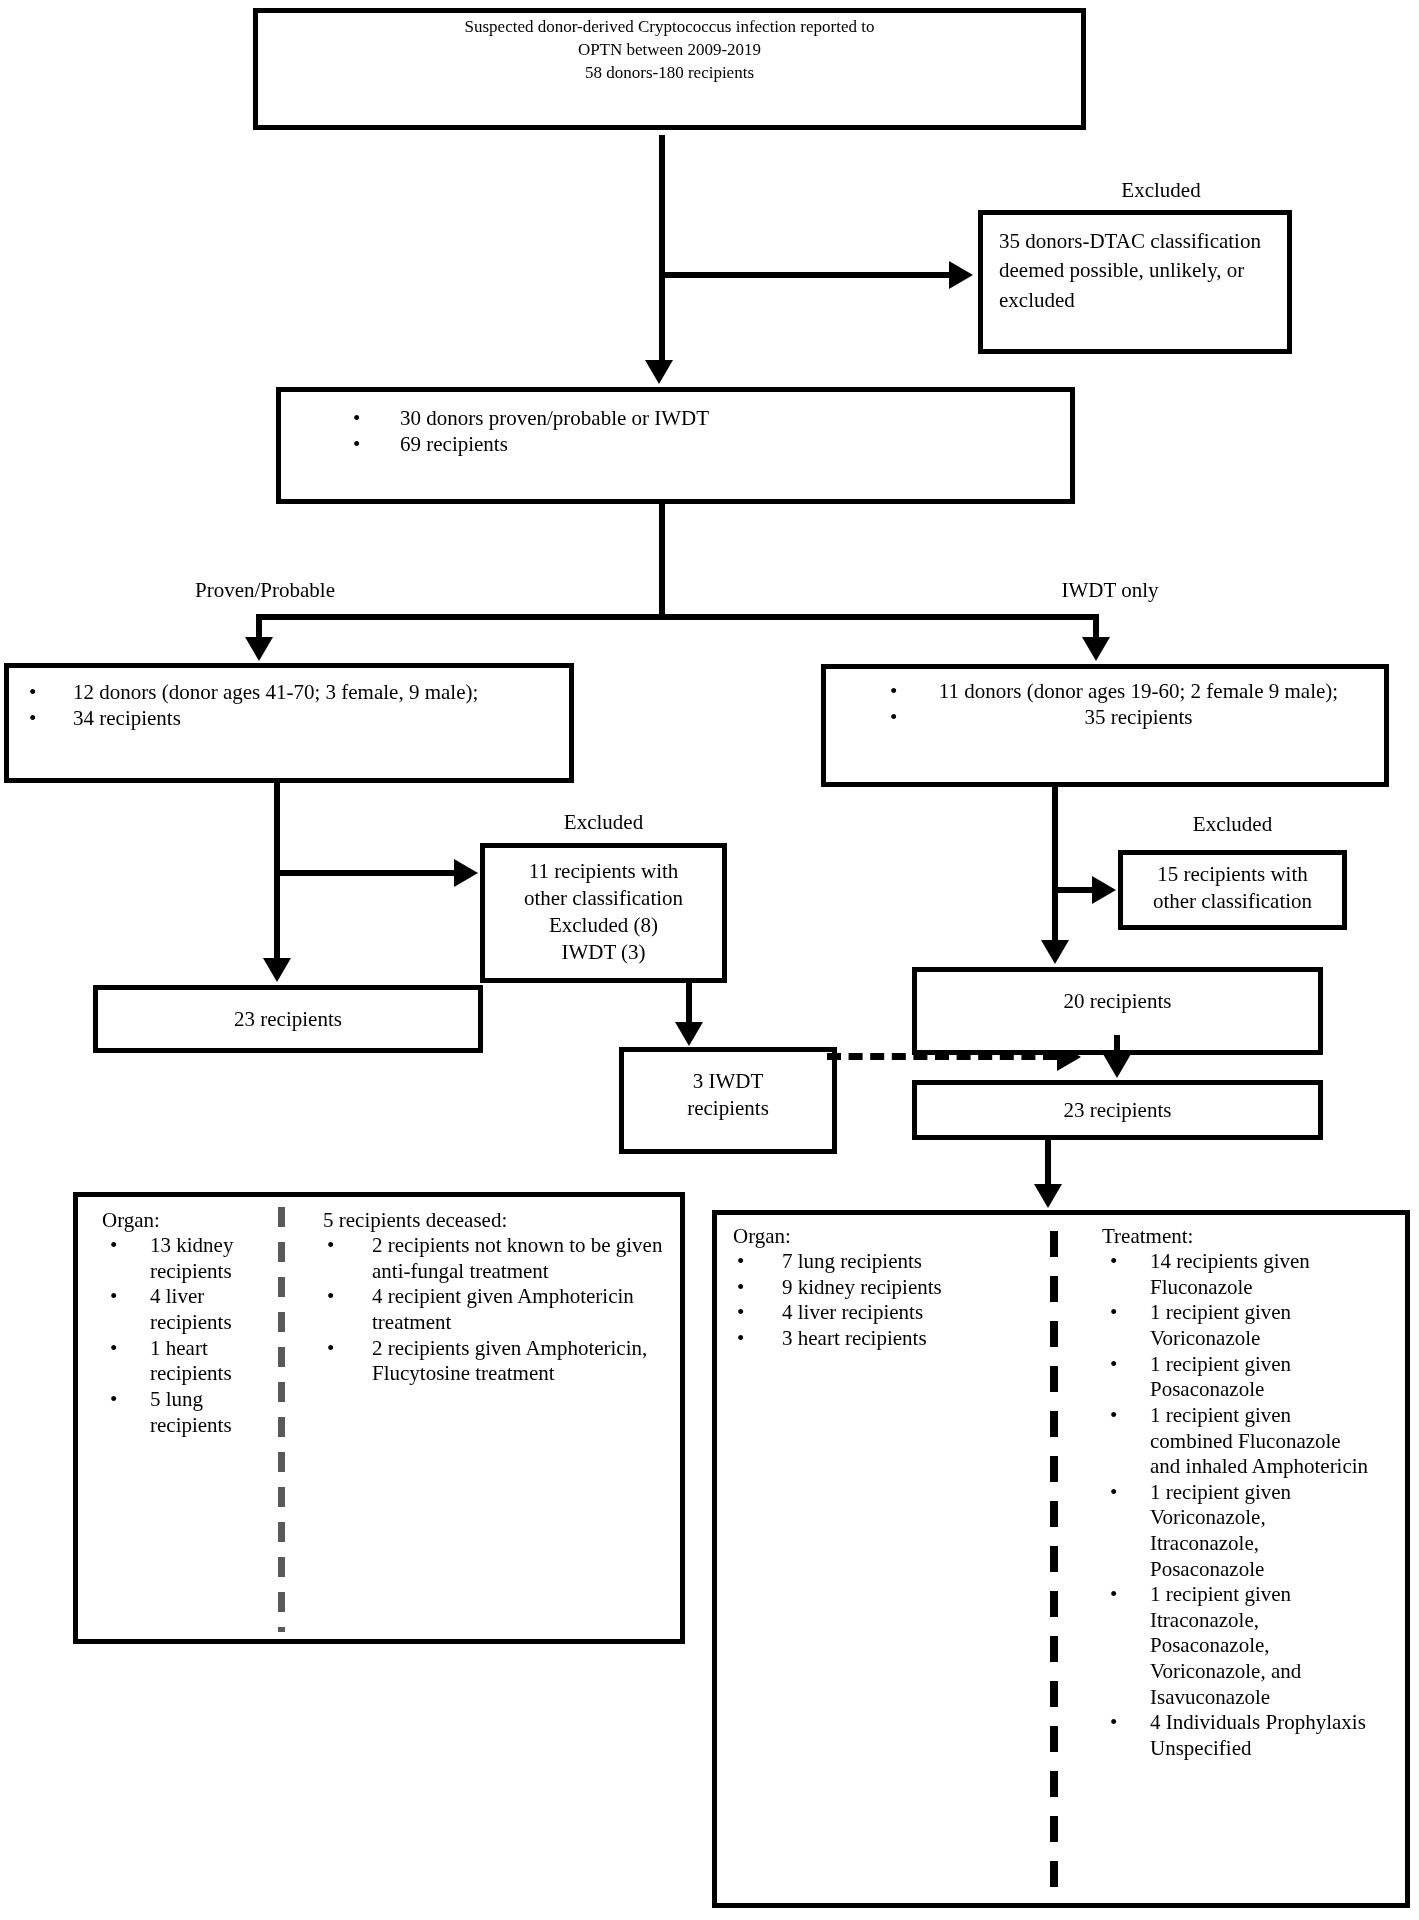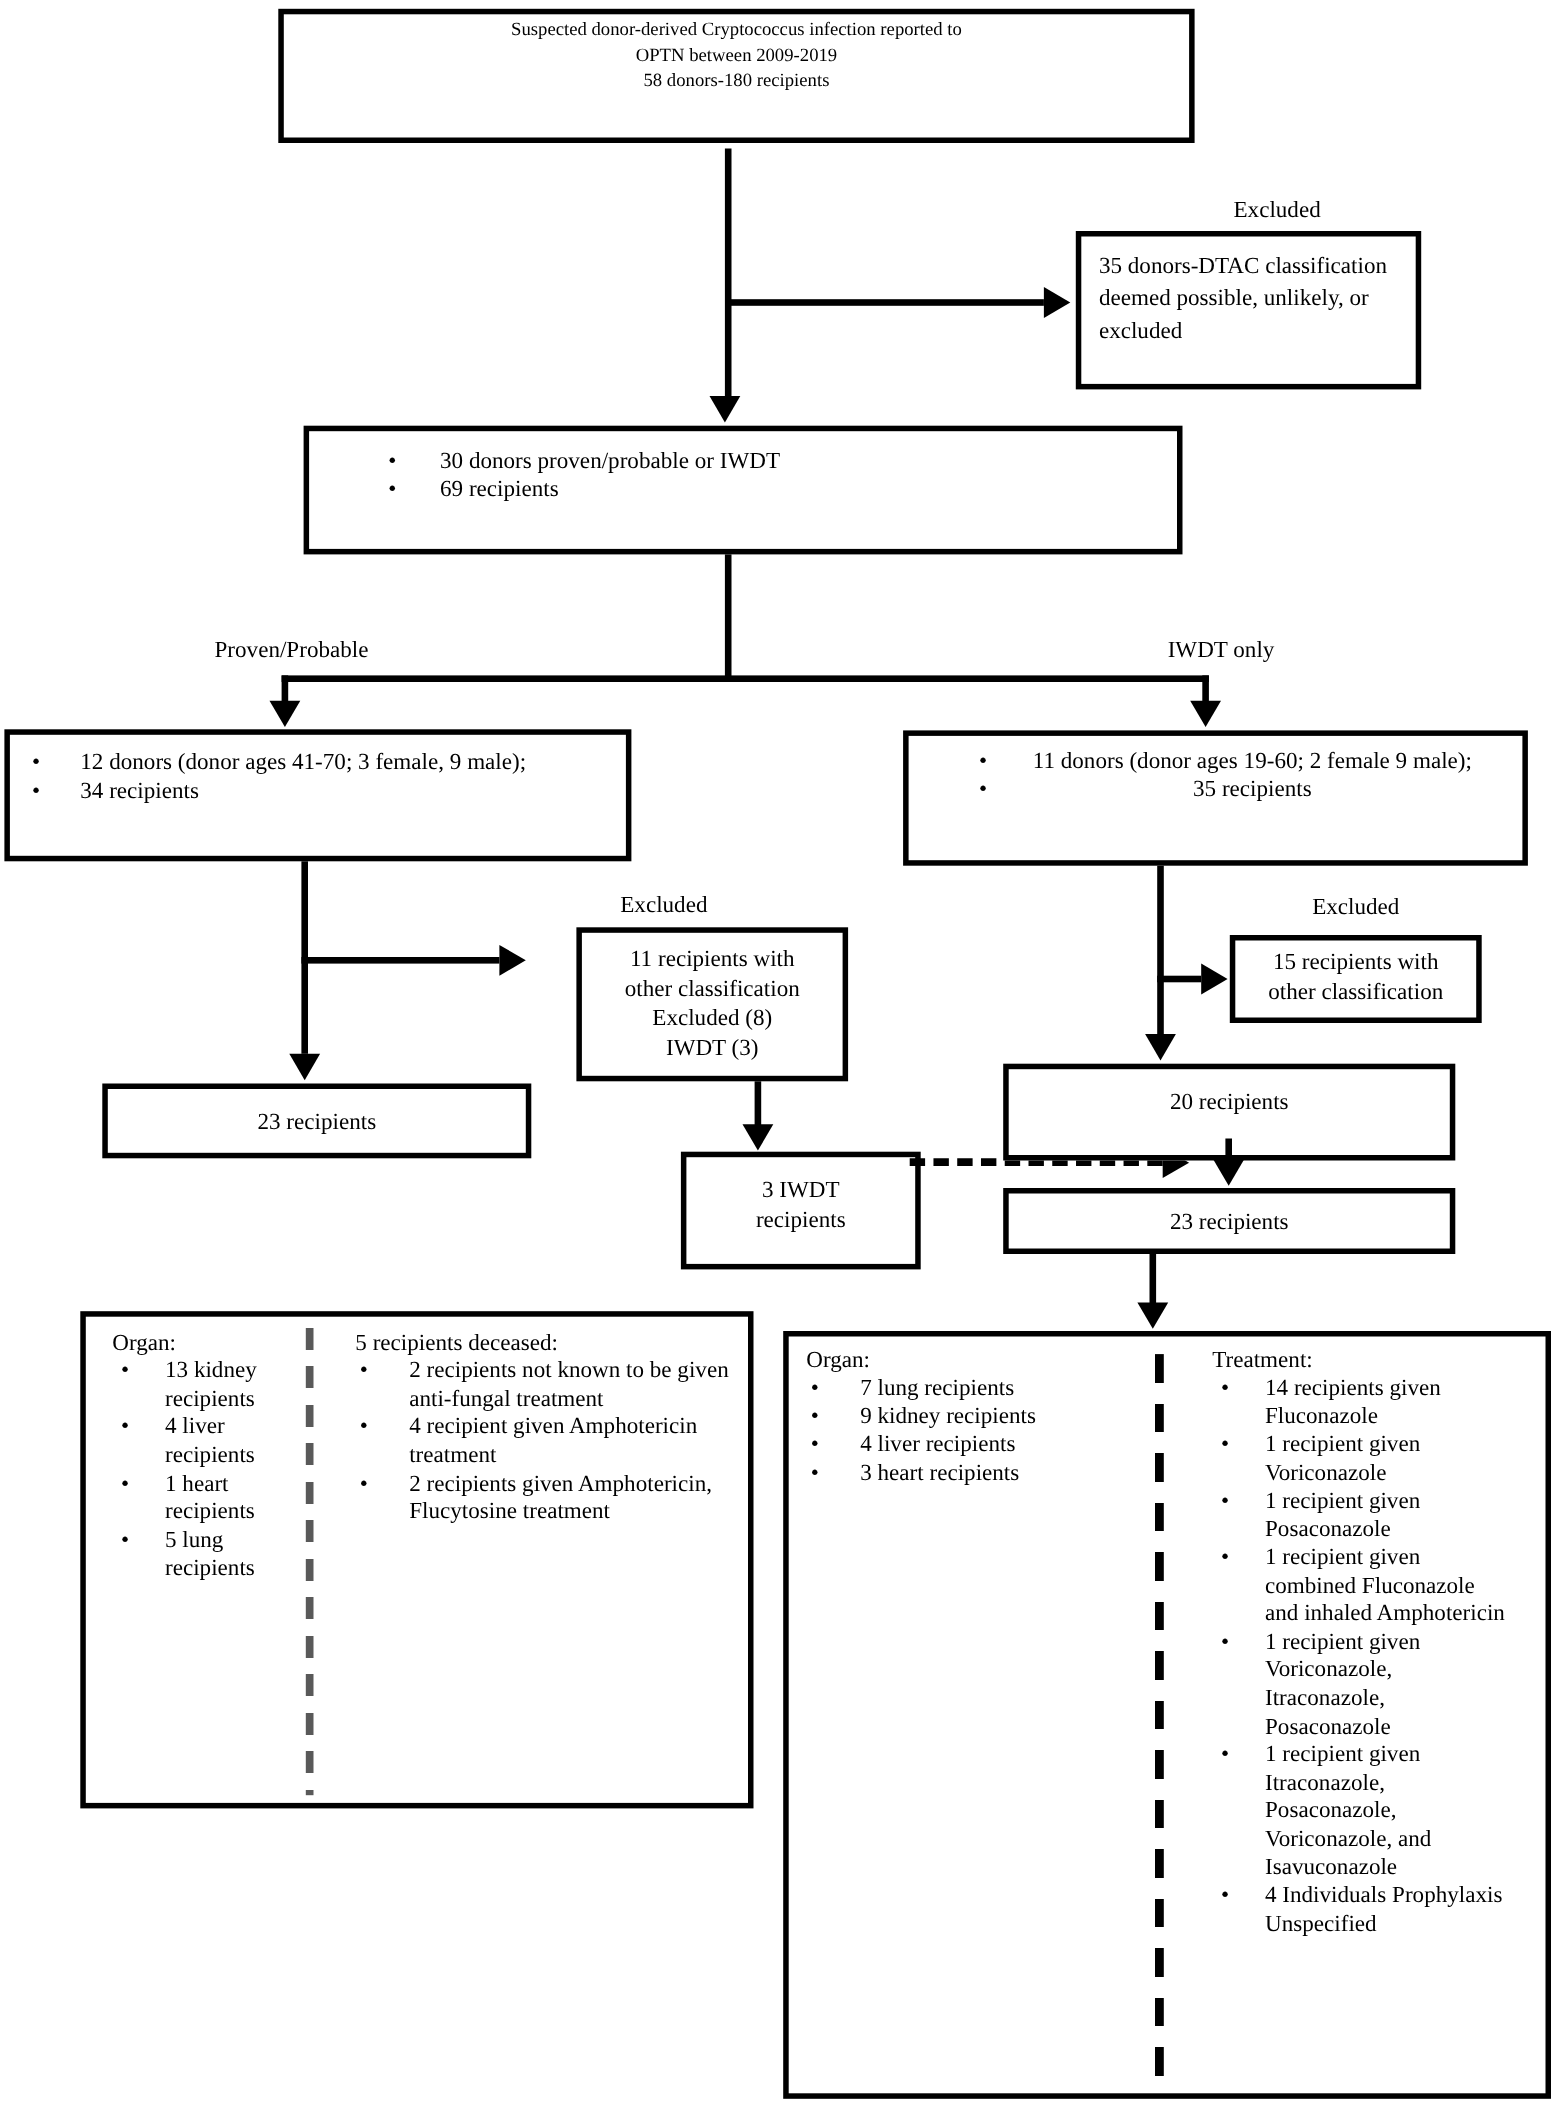--- a/index.html
+++ b/index.html
@@ -125,21 +125,21 @@
         <li>35 recipients</li>
       </ul>
   </div>
 
   <div class="vline" style="left:274px; top:783px; width:6px; height:175px;"></div>
   <div class="arr-down" style="left:263px; top:958px;"></div>
   <div class="hline" style="left:274px; top:870px; width:180px; height:6px;"></div>
   <div class="arr-right" style="left:454px; top:859px;"></div>
 
   <div class="lbl" style="left:480px; top:810px; width:247px;">Excluded</div>
-  <div class="box center pre" style="left:480px; top:843px; width:247px; height:140px; padding-top:10px; line-height:1.28;margin-left:44px;">11 recipients with
+  <div class="box center pre" style="left:480px; top:843px; width:247px; height:140px; padding-top:10px; line-height:1.28;">11 recipients with
 other classification
 Excluded (8)
 IWDT (3)</div>
 
   <div class="box center" style="left:93px; top:985px; width:390px; height:68px; line-height:58px;">23 recipients</div>
 
   <div class="vline" style="left:686px; top:983px; width:6px; height:42px;"></div>
   <div class="arr-down" style="left:675px; top:1022px;"></div>
   <div class="box center pre" style="left:619px; top:1047px; width:218px; height:107px; padding-top:16px; line-height:1.3;">3 IWDT
 recipients</div>

